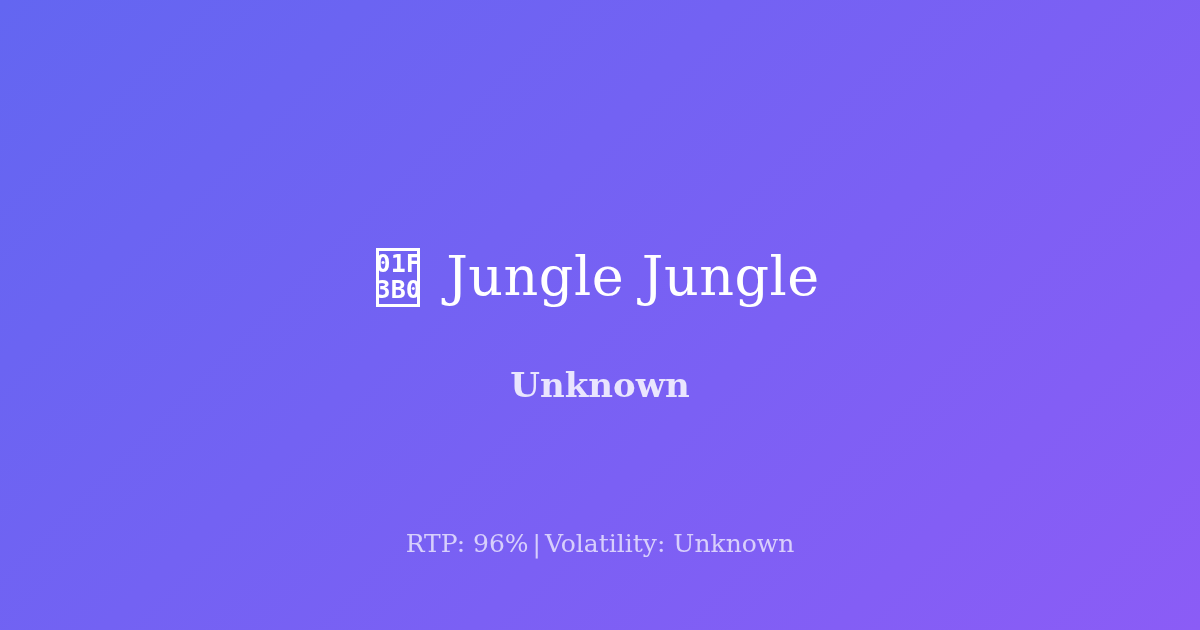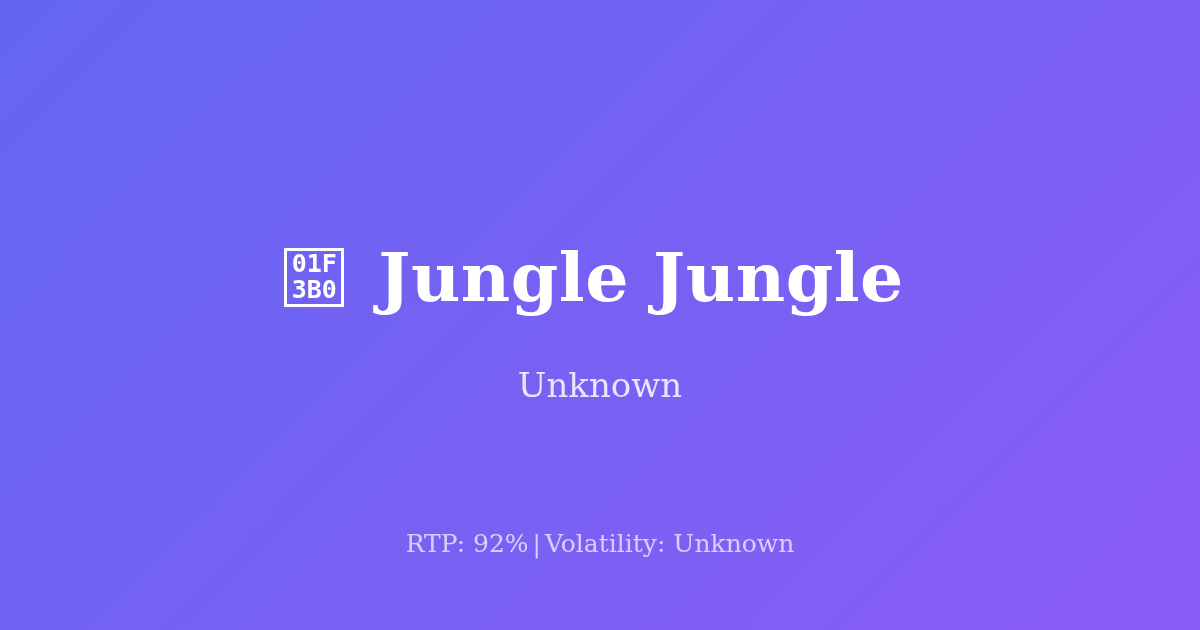--- a/index.html
+++ b/index.html
@@ -40,57 +40,57 @@
     justify-content: center;
     gap: 0;
     white-space: nowrap;
   }
 
   .tofu-icon {
     display: inline-flex;
     flex-direction: column;
     align-items: center;
     justify-content: center;
-    width: 60px;
+    width: 44px;
     height: 59px;
     box-sizing: border-box;
     border: 3px solid #ffffff;
     font-family: "DejaVu Sans Mono", "Liberation Mono", monospace;
     font-weight: 700;
     font-size: 25px;
     line-height: 26px;
     letter-spacing: 0px;
     color: #ffffff;
     margin-right: 22px;
     flex: 0 0 auto;
   }
   .tofu-icon .tofu-line {
     display: block;
     height: 26px;
   }
 
   .title-text {
     font-family: "DejaVu Serif", "Liberation Serif", serif;
-    font-weight: 700;
-    font-size: 68px;
+    font-weight: 400;
+    font-size: 54px;
     line-height: 90px;
     color: #ffffff;
     letter-spacing: 0.5px;
-    margin: 12px;
+    margin: 4px;
   }
 
   
   .subtitle {
     position: absolute;
     left: 0;
     right: 0;
     top: 362px;
     text-align: center;
     font-family: "DejaVu Serif", "Liberation Serif", serif;
-    font-weight: 400;
+    font-weight: 700;
     font-size: 34px;
     line-height: 46px;
     color: rgba(255, 255, 255, 0.84);
     margin: 0;
   }
 
   
   .meta-line {
     position: absolute;
     left: 0;
@@ -117,16 +117,16 @@
     <span class="tofu-icon">
       <span class="tofu-line">01F</span>
       <span class="tofu-line">3B0</span>
     </span>
     <h1 class="title-text">Jungle Jungle</h1>
   </div>
 
   <p class="subtitle">Unknown</p>
 
   <p class="meta-line">
-    <span>RTP: 92%</span><span class="meta-sep">|</span><span>Volatility: Unknown</span>
+    <span>RTP: 96%</span><span class="meta-sep">|</span><span>Volatility: Unknown</span>
   </p>
 
 </div>
 
 </body></html>

